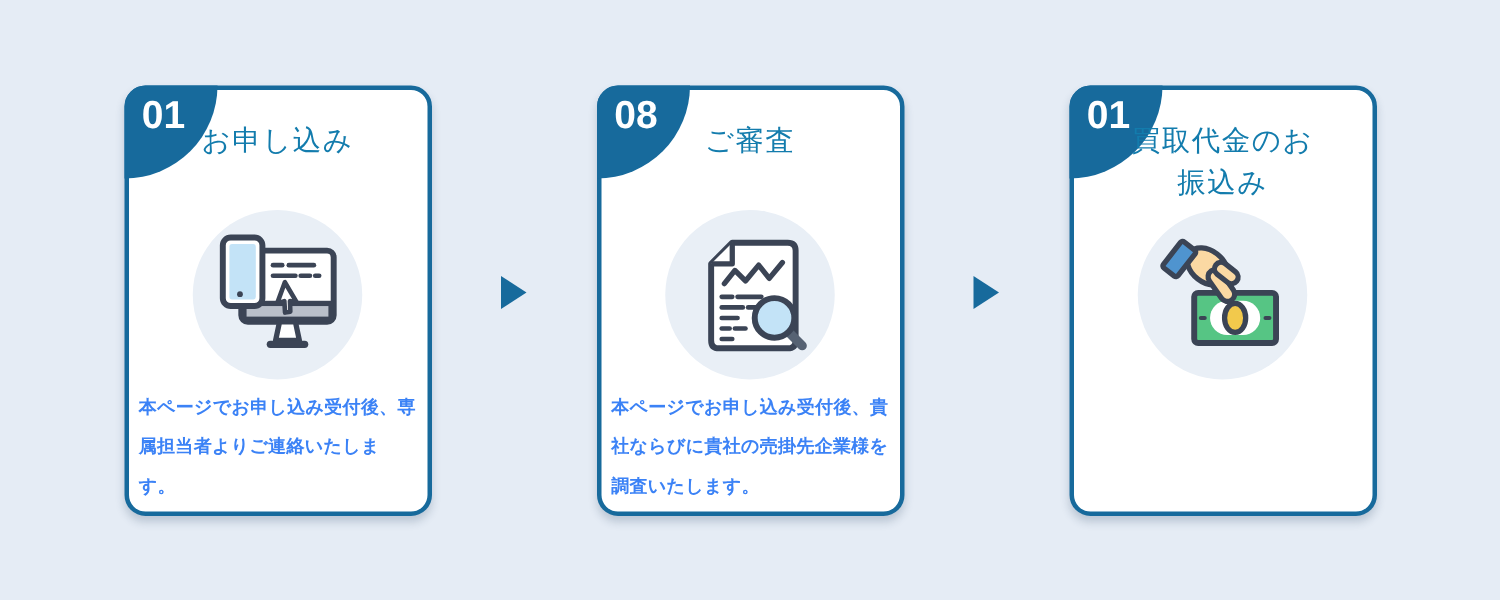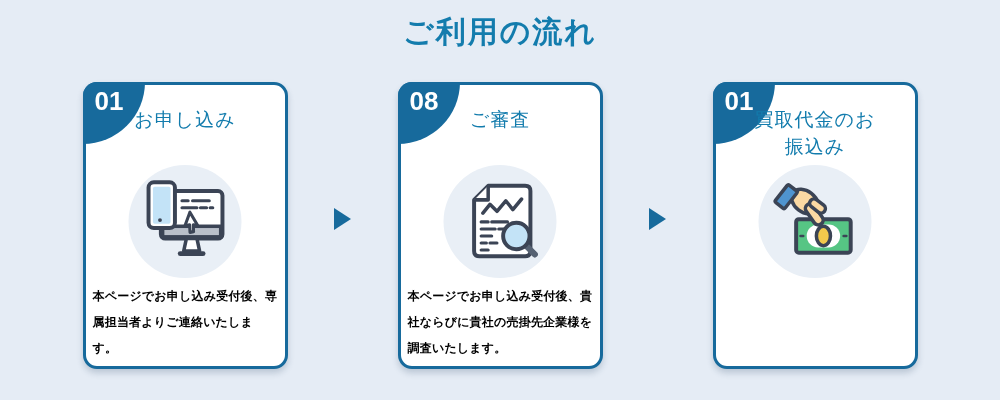--- a/index.html
+++ b/index.html
@@ -1,43 +1,42 @@
 <!DOCTYPE html>
 <html><head>
 <meta charset="utf-8">
 <style>
   html,body{margin:0;padding:0;}
   body{font-family:"Liberation Sans","DejaVu Sans",sans-serif;}
   .page{width:1000px;height:400px;background:#e5ecf5;position:relative;overflow:hidden;}
   .section-title{margin:0;padding-top:15px;text-align:center;font-size:30px;font-weight:700;
     color:#137cad;letter-spacing:2px;line-height:1.15;}
-  .flow{display:flex;justify-content:center;align-items:flex-start;margin-top:32px;gap:34px;}
+  .flow{display:flex;justify-content:center;align-items:flex-start;margin-top:57px;gap:34px;}
   .card{position:relative;width:205px;height:287px;background:#ffffff;border:3px solid #176a9c;
     border-radius:14px;box-sizing:border-box;box-shadow:0 4px 6px rgba(40,70,100,0.22);}
   .badge{position:absolute;top:-3px;left:-3px;width:62px;height:62px;background:#176a9c;
     border-radius:14px 0 100% 0;color:#ffffff;font-weight:700;font-size:26px;
     box-sizing:border-box;padding:5px 0 0 12px;line-height:1.1;}
   .card-title{position:absolute;top:21px;left:0;right:0;text-align:center;color:#137cad;
     font-size:19px;font-weight:400;line-height:1.45;white-space:pre-line;letter-spacing:1px;}
   .icon-circle{position:absolute;top:80px;left:50%;transform:translateX(-50%);
     width:113px;height:113px;border-radius:50%;background:#e9eff6;
     display:flex;align-items:center;justify-content:center;}
   .icon-circle svg{display:block;}
   .card-desc{position:absolute;top:198px;left:7px;right:7px;font-size:12px;font-weight:600;
-    line-height:2.2;color:#000000;letter-spacing:0.2px;text-align:left;}
+    line-height:2.2;color:#3b82f6;letter-spacing:0.2px;text-align:left;}
   .arrow-slot{width:42px;height:287px;display:flex;align-items:center;justify-content:center;}
   .arrow{width:0;height:0;border-top:11px solid transparent;border-bottom:11px solid transparent;
     border-left:17px solid #176a9c;margin-top:-12px;}
 </style>
 </head>
 <body>
 
 <div class="page">
 
-  <h1 class="section-title">ご利用の流れ</h1>
 
   <div class="flow">
 
     <div class="card">
       <div class="badge">01</div>
       <div class="card-title">お申し込み</div>
       <div class="icon-circle">
         <svg width="88" height="88" viewBox="0 0 100 100">
           <rect x="22" y="16" width="70" height="54" rx="5" fill="#ffffff" stroke="#3b4455" stroke-width="4.5"></rect>
           <rect x="24" y="56" width="66" height="12" stroke="#3b4455" stroke-width="4" fill="#b9bfc9"></rect>

